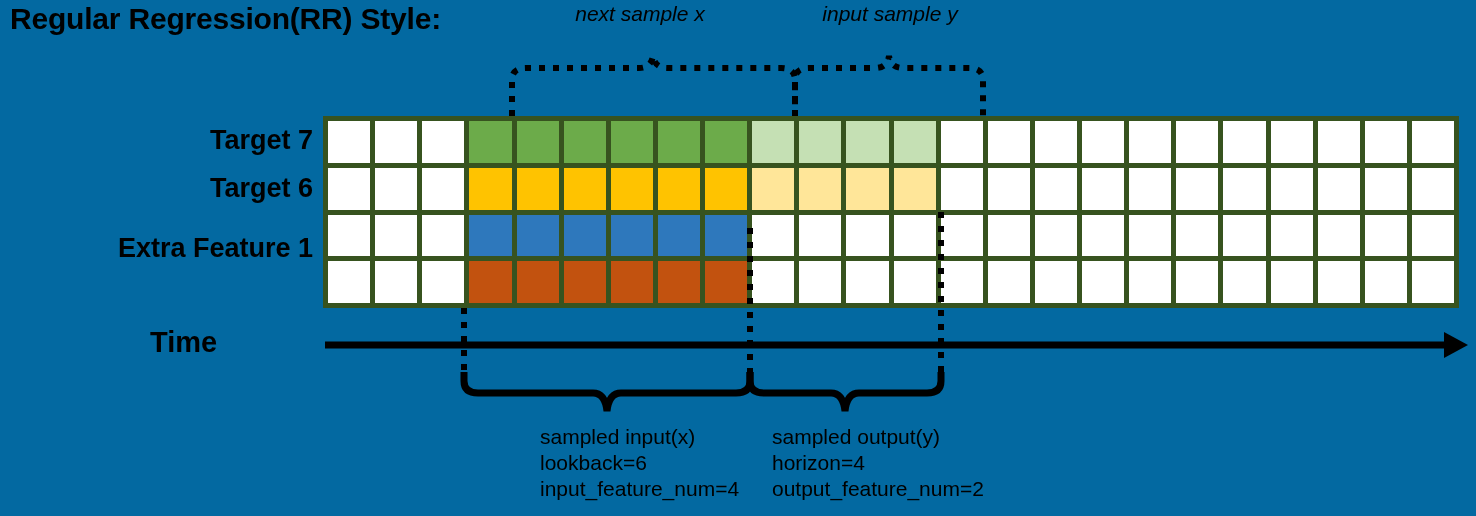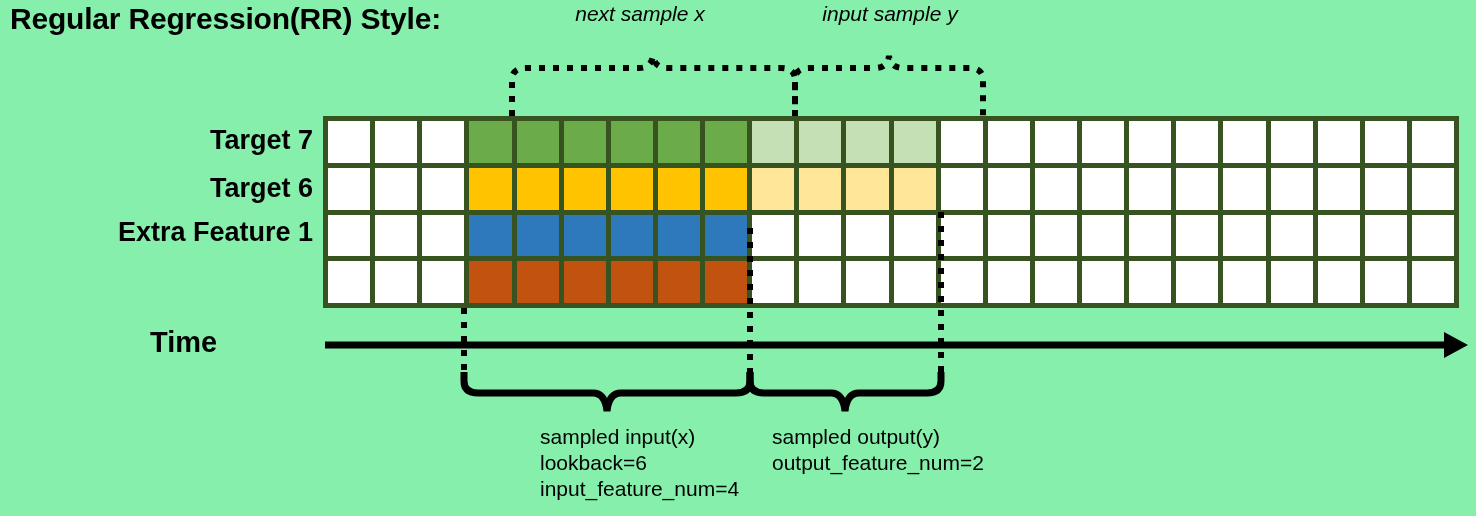--- a/index.html
+++ b/index.html
@@ -7,21 +7,21 @@
     padding: 0;
     background: #ffffff;
   }
   body {
     font-family: "Liberation Sans", sans-serif;
   }
   #canvas {
     position: relative;
     width: 1476px;
     height: 516px;
-    background: #86efac;
+    background: #0369a1;
     overflow: hidden;
   }
   .title {
     position: absolute;
     left: 10px;
     top: 2px;
     font-size: 30px;
     font-weight: bold;
     color: #000000;
     white-space: nowrap;
@@ -100,21 +100,21 @@
 </head>
 <body>
 
 <div id="canvas">
 
   <div class="title">Regular Regression(RR) Style:</div>
 
   <div class="labels-col">
     <div class="row-label" style="top:0px;">Target 7</div>
     <div class="row-label" style="top:48px;">Target 6</div>
-    <div class="row-label" style="top:92px;text-align:right;">Extra Feature 1</div>
+    <div class="row-label" style="top:108px;text-align:right;">Extra Feature 1</div>
   </div>
 
   <div id="grid" style="grid-template-columns: repeat(24, 1fr); grid-template-rows: repeat(4, 1fr); background: rgb(55, 83, 31);">
       <div class="cell" style="background: rgb(255, 255, 255);"></div>
       <div class="cell" style="background: rgb(255, 255, 255);"></div>
       <div class="cell" style="background: rgb(255, 255, 255);"></div>
       <div class="cell" style="background: rgb(108, 171, 74);"></div>
       <div class="cell" style="background: rgb(108, 171, 74);"></div>
       <div class="cell" style="background: rgb(108, 171, 74);"></div>
       <div class="cell" style="background: rgb(108, 171, 74);"></div>
@@ -214,20 +214,21 @@
 
   <div class="time-label">Time</div>
 
   <div class="ann" style="left:516px; top:424px;margin-left:24px;">
     <div>sampled input(x)</div>
     <div>lookback=6</div>
     <div>input_feature_num=4</div>
   </div>
   <div class="ann" style="left:772px; top:424px;">
     <div>sampled output(y)</div>
+    <div>horizon=4</div>
     <div>output_feature_num=2</div>
   </div>
 
   <svg class="overlay" viewBox="0 0 1476 516">
 
     <g fill="none" stroke="#000000" stroke-width="6" stroke-linecap="butt" stroke-dasharray="6 8">
       <path d="M 512,116 L 512,80 Q 512,68 526,68 L 639,68 Q 651,68 653,56 Q 655,68 667,68 L 781,68 Q 795,68 795,80 L 795,116"></path>
     </g>
 
     <g fill="none" stroke="#000000" stroke-width="6" stroke-linecap="butt" stroke-dasharray="6 8">

